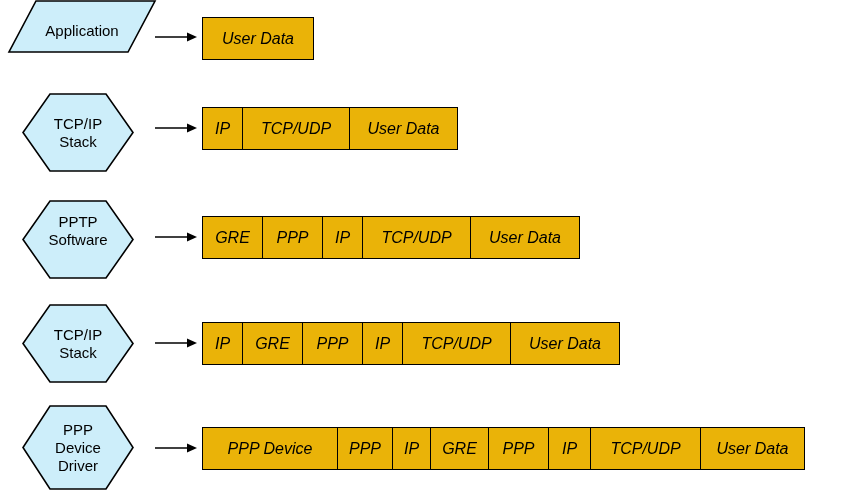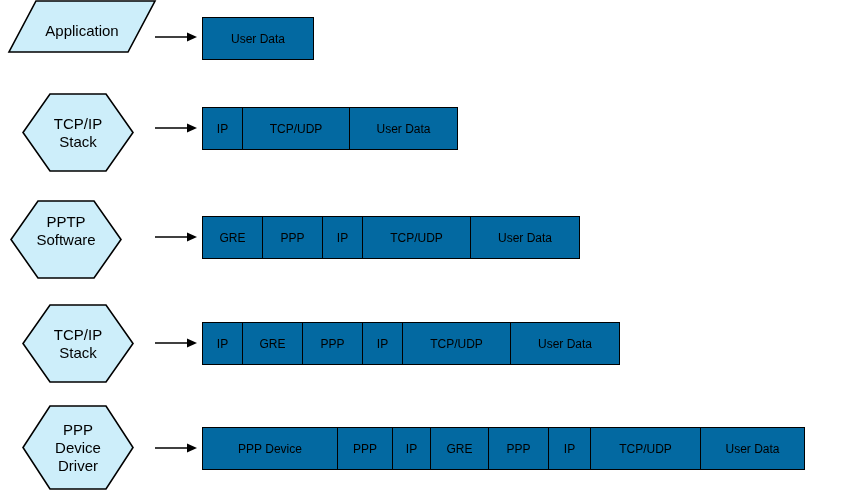--- a/index.html
+++ b/index.html
@@ -61,25 +61,26 @@
     box-sizing: border-box;
     border: 1.4px solid #000000;
     background: #cdeefa;
     height: 43px;
   }
   .seg {
     box-sizing: border-box;
     display: flex;
     align-items: center;
     justify-content: center;
-    font-size: 12px;
+    font-size: 16px;
     color: #000000;
-    background: #0369a1;
+    background: #eab308;
     border-right: 1.4px solid #000000;
     white-space: nowrap;
+    font-style: italic;
   }
   .seg:last-child { border-right: none; }
 </style>
 </head>
 <body>
 
 <div id="diagram">
 
   <div class="row">
     <div class="stage" style="left:8px; top:0; width:148px; height:61px;">
@@ -118,21 +119,21 @@
     </div>
 
     <div class="packet" style="left:202px; top:107px;">
       <div class="seg" style="width:40px;">IP</div>
       <div class="seg" style="width:107px;">TCP/UDP</div>
       <div class="seg" style="width:107px;">User Data</div>
     </div>
   </div>
 
   <div class="row">
-    <div class="stage" style="left:10px; top:200px; width:112px; height:62px;">
+    <div class="stage" style="left:22px; top:200px; width:112px; height:62px;">
       <svg width="112" height="79" viewBox="0 0 112 79">
         <polygon points="28,1 84,1 111,39.5 84,78 28,78 1,39.5" fill="#cdeefa" stroke="#000000" stroke-width="1.6"></polygon>
       </svg>
       <div class="stage-label">PPTP
 Software</div>
     </div>
 
     <div class="arrow" style="left:155px; top:231px; width:44px;">
       <svg width="44" height="12" viewBox="0 0 44 12">
         <line x1="0" y1="6" x2="34" y2="6" stroke="#000000" stroke-width="1.4"></line>

